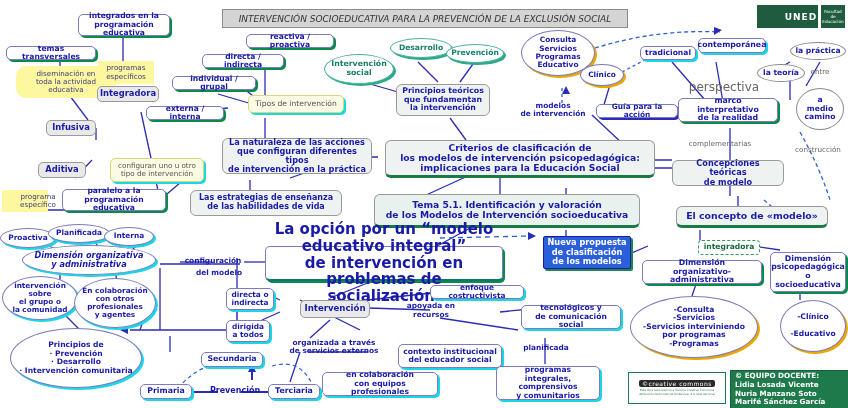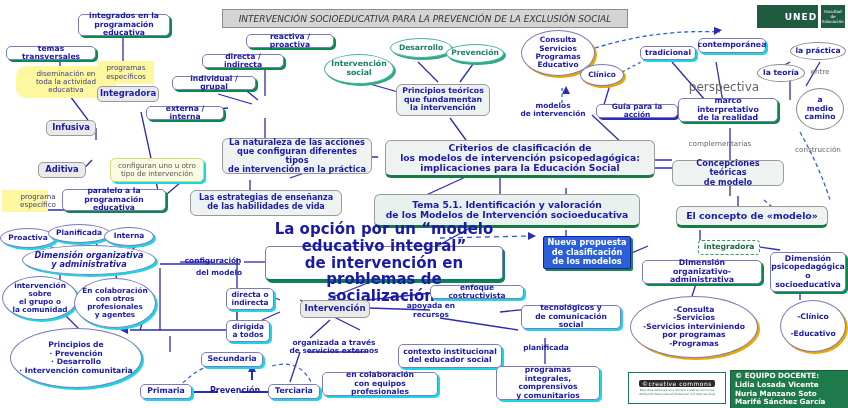--- a/index.html
+++ b/index.html
@@ -302,20 +302,21 @@
 · Intervención comunitaria</div>
 
   <div class="node rect sh-green" style="left:246px;top:34px;width:88px;height:14px;font-size:7.6px;">reactiva / proactiva</div>
 
   <div class="node rect sh-green" style="left:202px;top:54px;width:82px;height:14px;font-size:7.6px;">directa / indirecta</div>
 
   <div class="node rect sh-green" style="left:172px;top:76px;width:84px;height:14px;font-size:7.6px;">individual / grupal</div>
 
   <div class="node rect sh-green" style="left:146px;top:106px;width:78px;height:14px;font-size:7.6px;">externa / interna</div>
 
+  <div class="node yellowbox" style="left:248px;top:95px;width:96px;height:18px;font-size:7.6px;">Tipos de intervención</div>
 
   <div class="node rect greybig" style="left:222px;top:138px;width:150px;height:36px;font-size:8.2px;">La naturaleza de las acciones
 que configuran diferentes tipos
 de intervención en la práctica</div>
 
   <div class="node rect greybig" style="left:190px;top:190px;width:152px;height:26px;font-size:8px;">Las estrategias de enseñanza
 de las habilidades de vida</div>
 
   <div class="node ell ell-green" style="left:324px;top:54px;width:70px;height:30px;font-size:7.8px;color:#16806a;">Intervención
 social</div>

